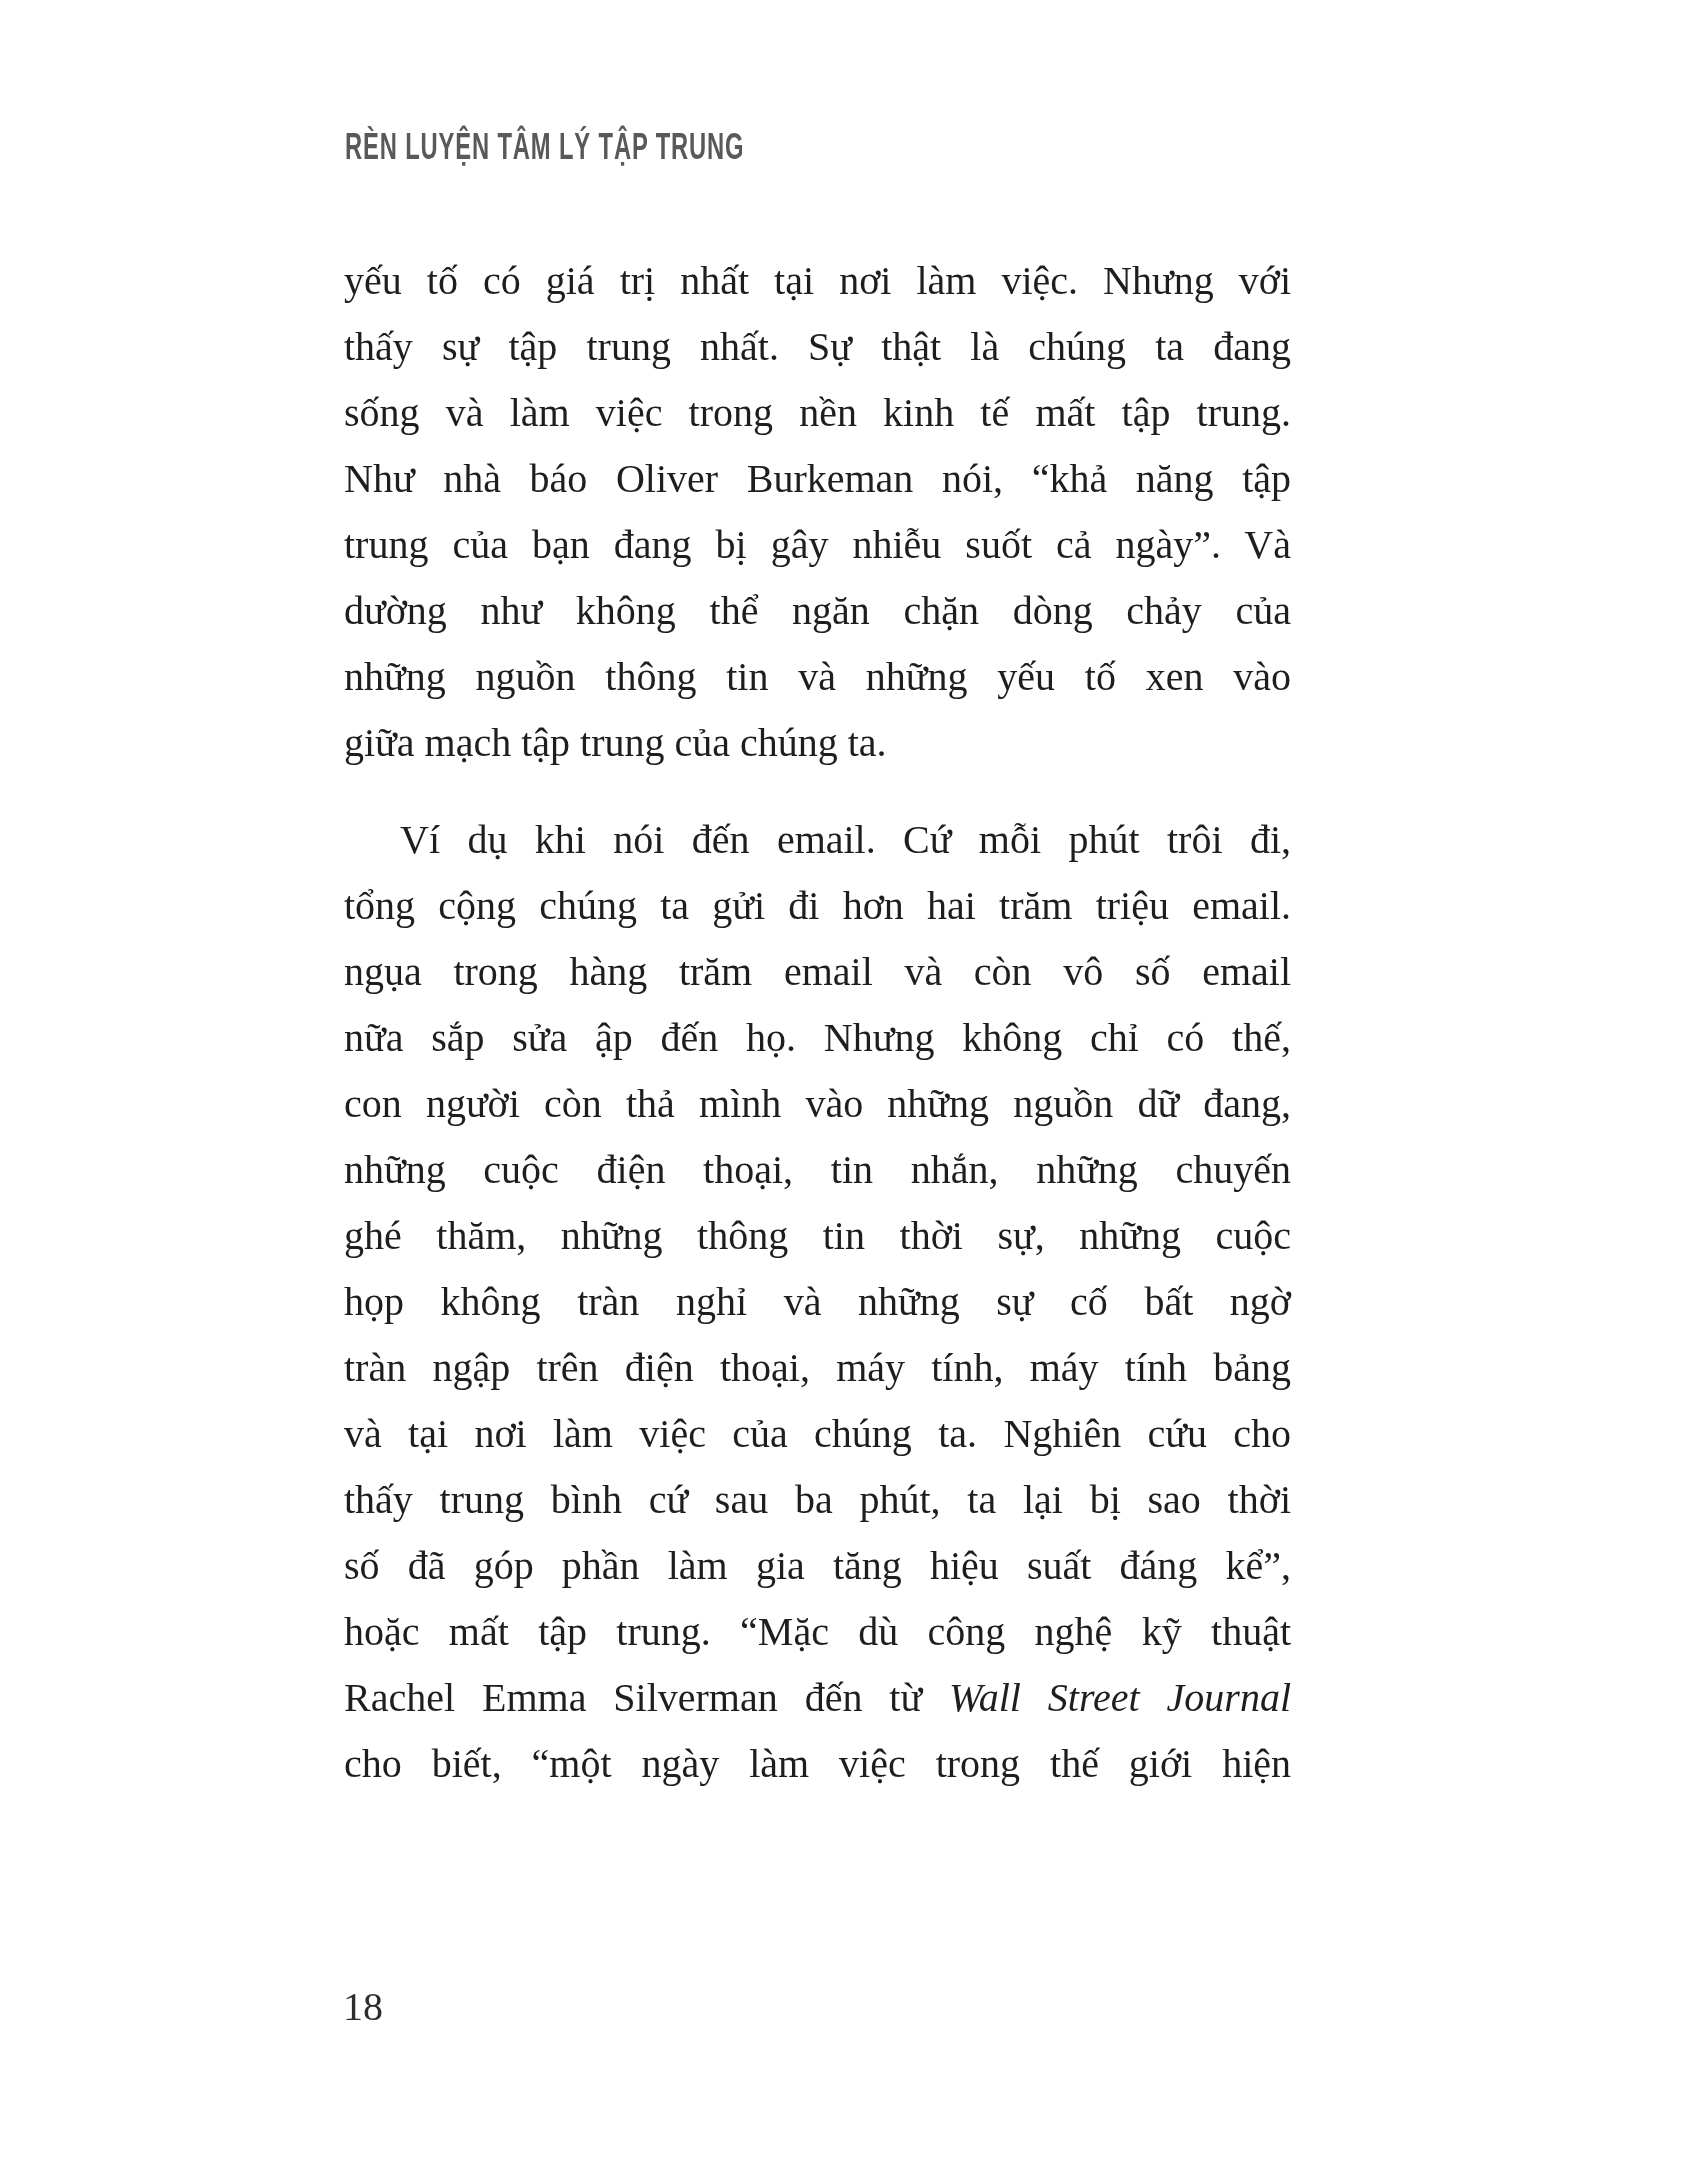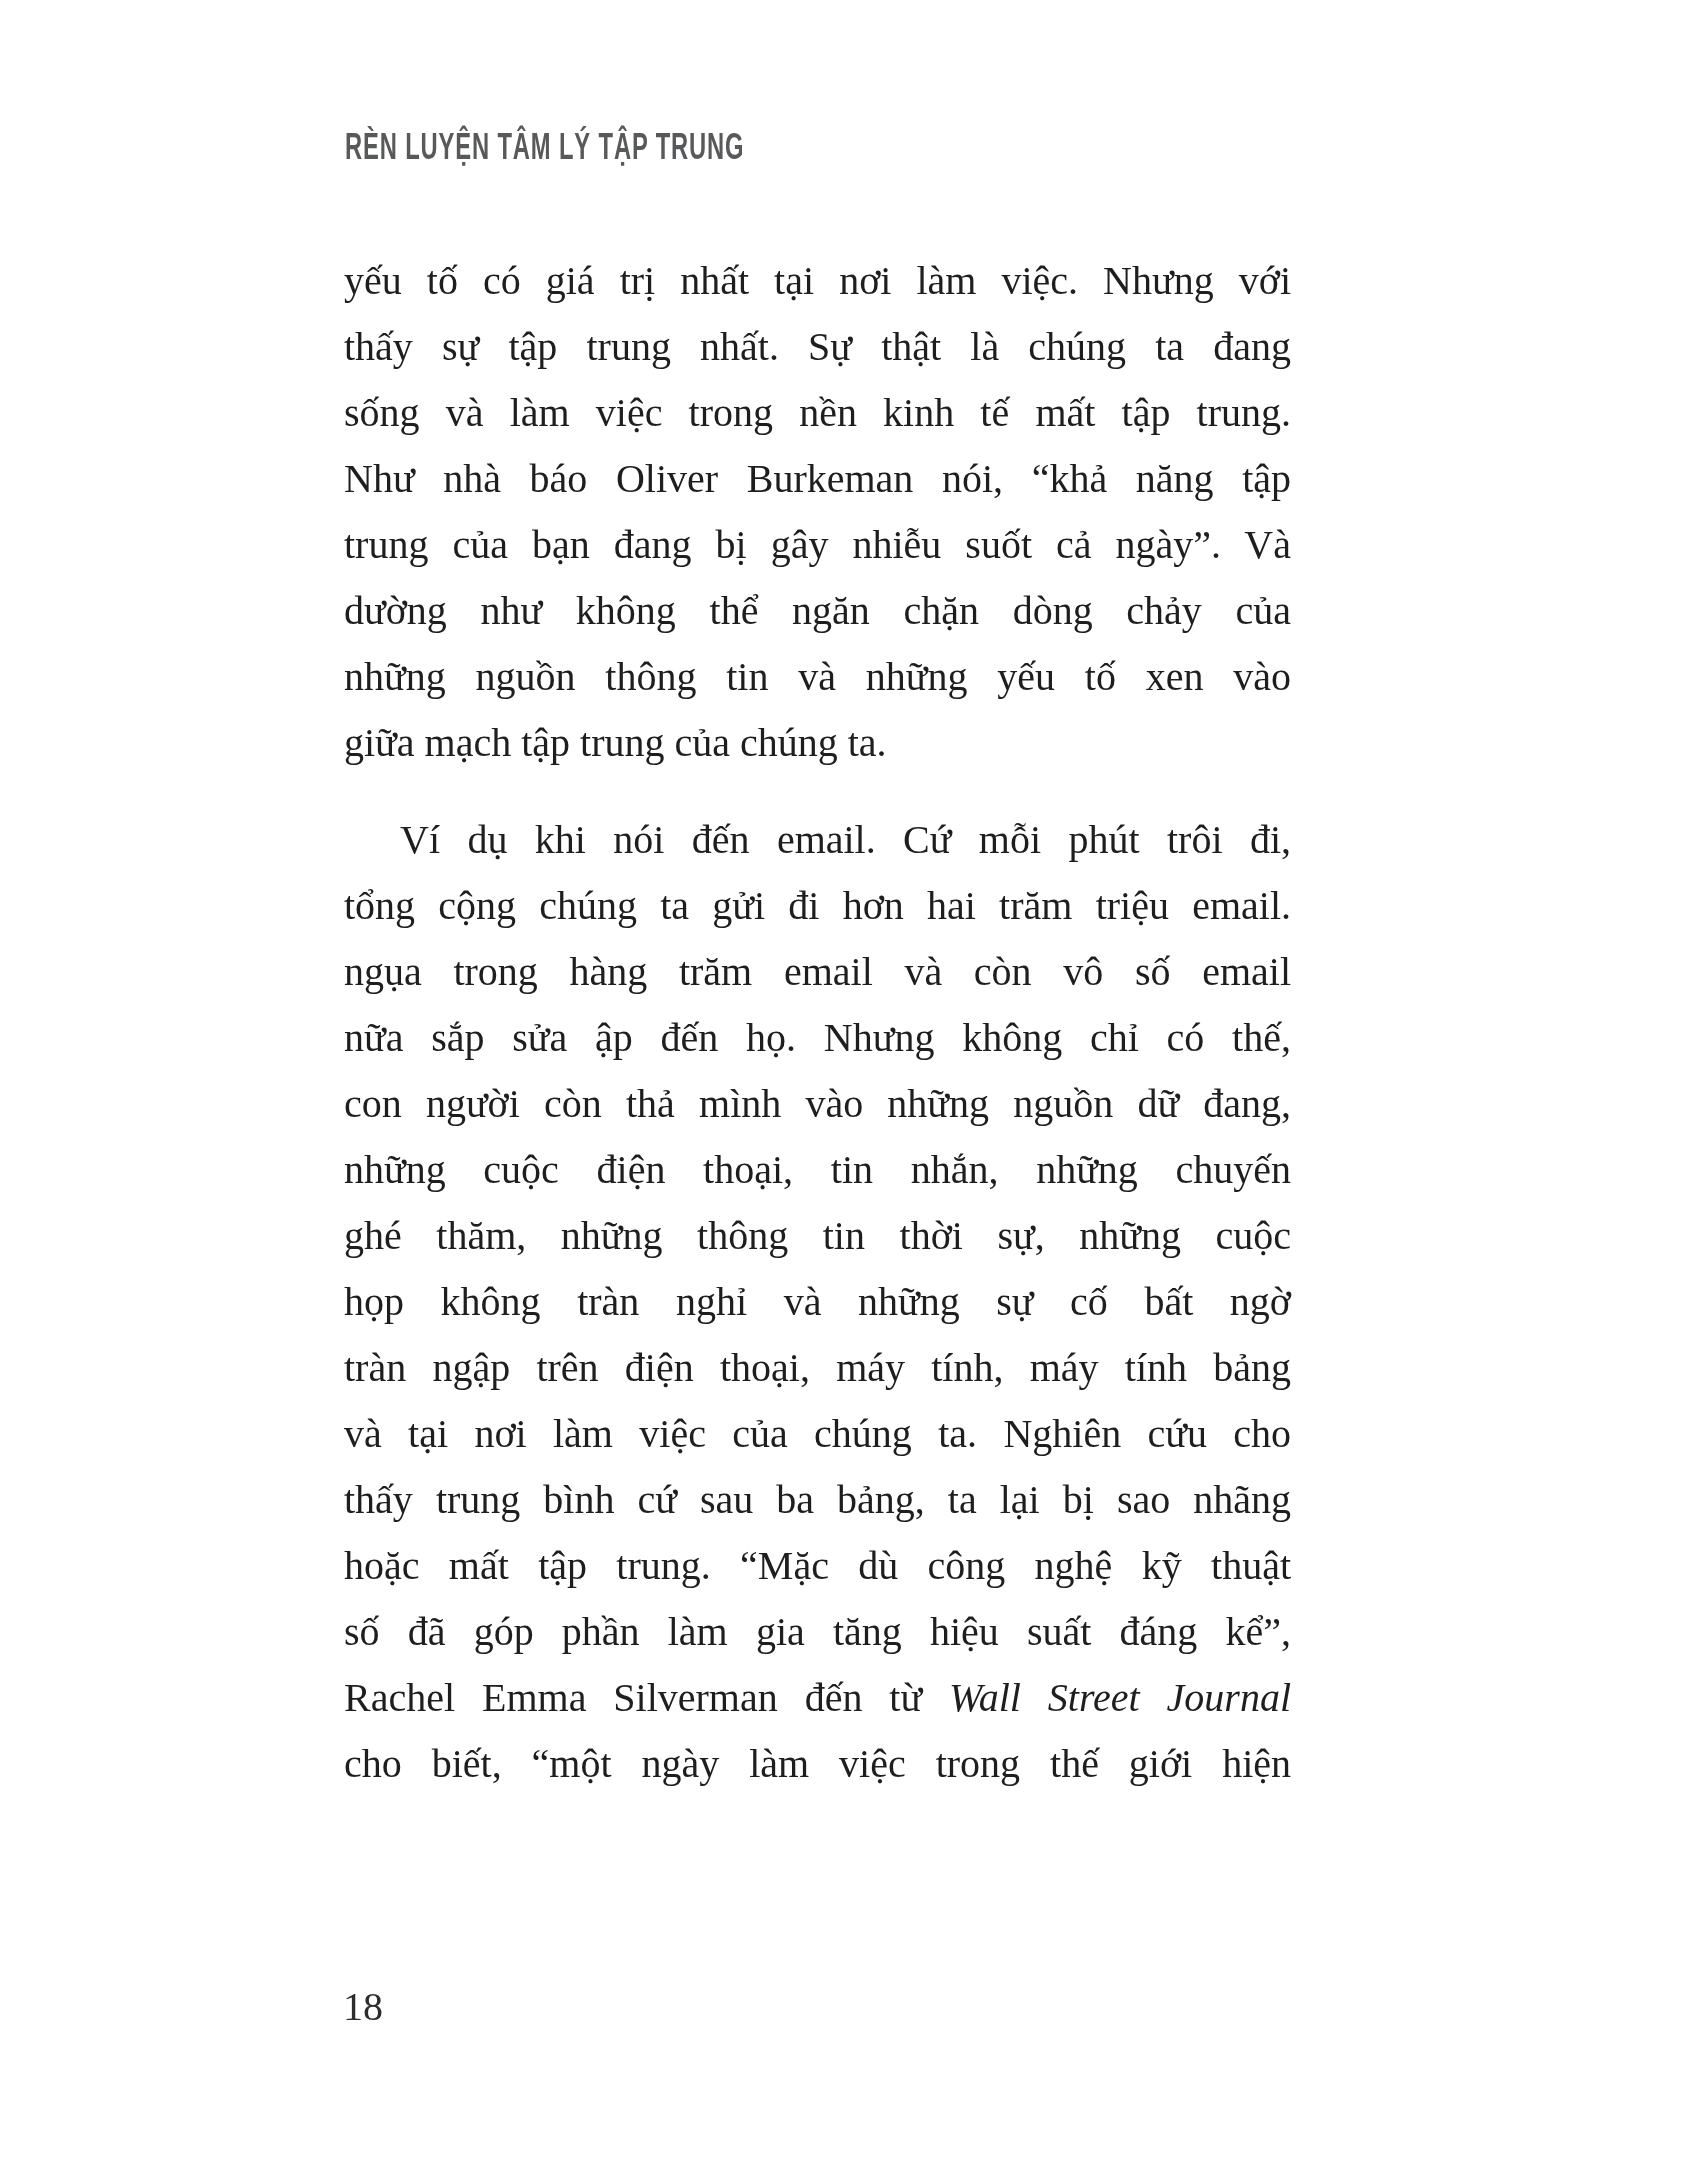--- a/index.html
+++ b/index.html
@@ -91,23 +91,23 @@
       <div class="line first-indent">Ví dụ khi nói đến email. Cứ mỗi phút trôi đi,</div>
       <div class="line">tổng cộng chúng ta gửi đi hơn hai trăm triệu email.</div>
       <div class="line">ngụa trong hàng trăm email và còn vô số email</div>
       <div class="line">nữa sắp sửa ập đến họ. Nhưng không chỉ có thế,</div>
       <div class="line">con người còn thả mình vào những nguồn dữ đang,</div>
       <div class="line">những cuộc điện thoại, tin nhắn, những chuyến</div>
       <div class="line">ghé thăm, những thông tin thời sự, những cuộc</div>
       <div class="line">họp không tràn nghỉ và những sự cố bất ngờ</div>
       <div class="line">tràn ngập trên điện thoại, máy tính, máy tính bảng</div>
       <div class="line">và tại nơi làm việc của chúng ta. Nghiên cứu cho</div>
-      <div class="line">thấy trung bình cứ sau ba bảng, ta lại bị sao nhãng</div>
+      <div class="line">thấy trung bình cứ sau ba phút, ta lại bị sao thời</div>
+      <div class="line">số đã góp phần làm gia tăng hiệu suất đáng kể”,</div>
       <div class="line">hoặc mất tập trung. “Mặc dù công nghệ kỹ thuật</div>
-      <div class="line">số đã góp phần làm gia tăng hiệu suất đáng kể”,</div>
       <div class="line"><span>Rachel Emma Silverman đến từ</span> <span class="italic">Wall Street Journal</span></div>
       <div class="line">cho biết, “một ngày làm việc trong thế giới hiện</div>
     </div>
 
   </div>
 
   <div class="page-number">18</div>
 
 </div>
 

